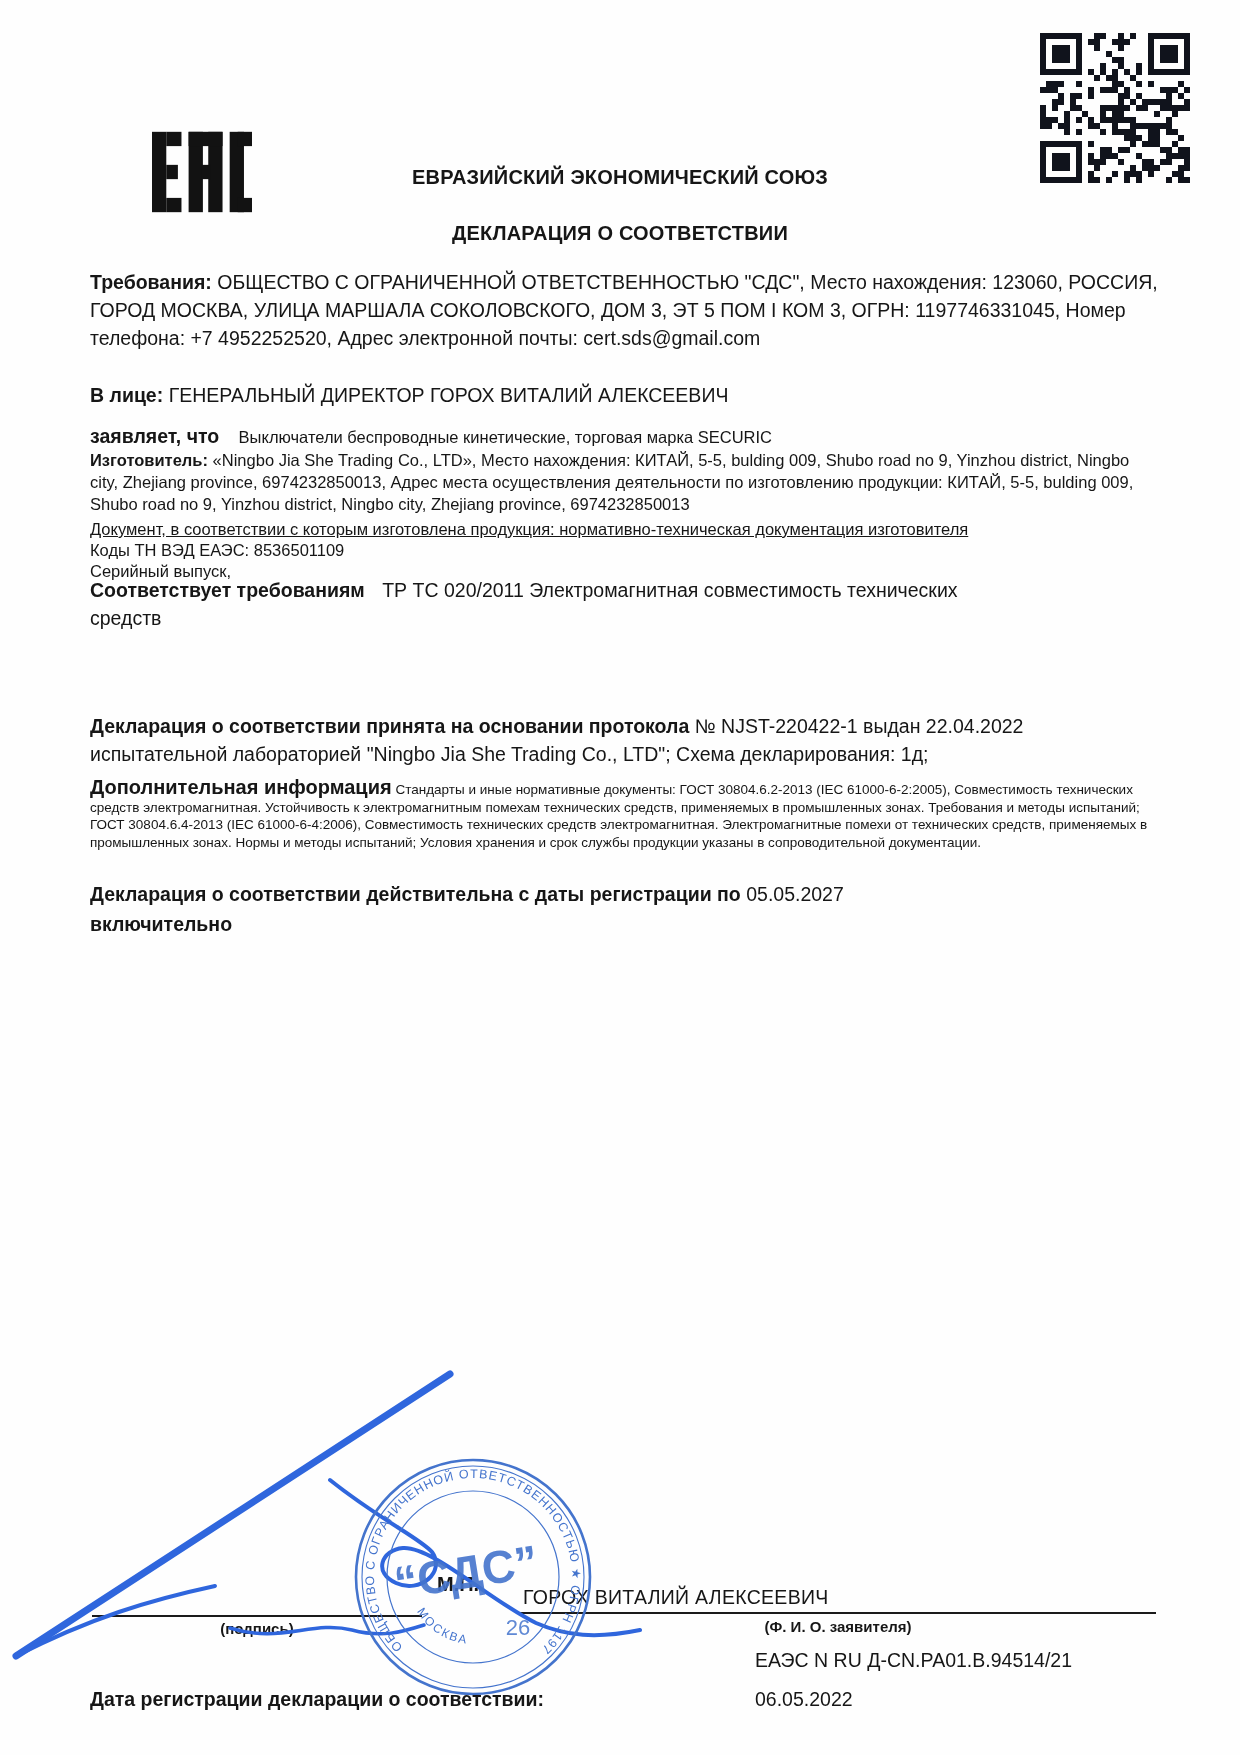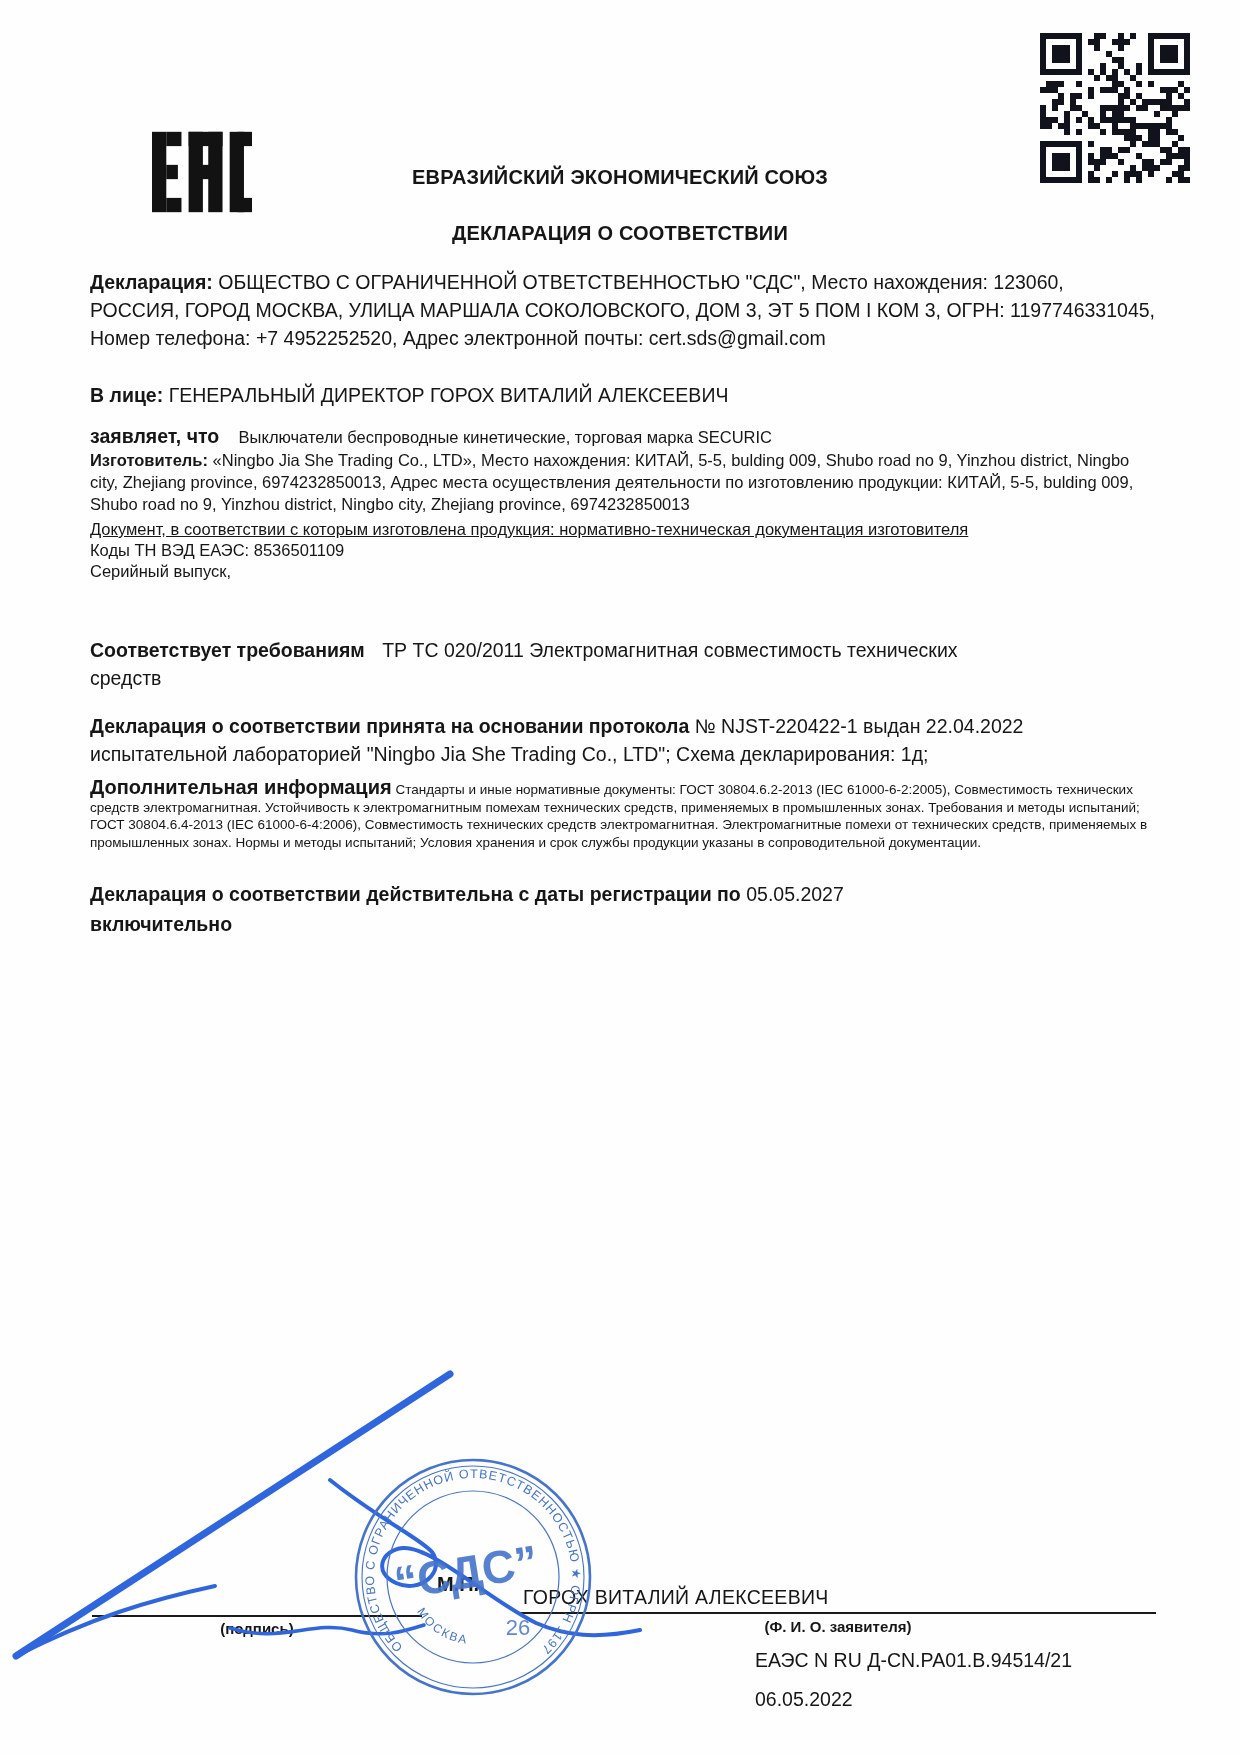--- a/index.html
+++ b/index.html
@@ -19,21 +19,21 @@
   
   .para{left:90px;width:1068px;font-size:19.5px;line-height:28px;}
   .p-applicant{top:268px;}
   .p-person{top:381px;}
   .p-declares{top:422px;font-size:19.5px;}
   .p-declares .small-text{font-size:16.5px;margin-left:14px;}
   .p-manu{top:449px;font-size:16.5px;line-height:22px;}
   .line-doc{top:515px;font-size:16.5px;text-decoration:underline;}
   .line-tnved{top:536px;font-size:16.5px;}
   .line-serial{top:557px;font-size:16.5px;}
-  .p-compliance{top:636px;width:940px;}
+  .p-compliance{top:576px;width:940px;}
   .p-compliance .val{margin-left:12px;}
   .p-basis{top:692px;width:935px;margin-top:20px;}
   .p-additional{top:779px;font-size:13.5px;line-height:17.5px;}
   .p-additional .lbl{font-size:20px;font-weight:bold;line-height:17.5px;}
   .p-validity{top:879px;line-height:30px;}
   .p-validity .suffix{display:block;font-weight:bold;}
   
   .sig-overlay{left:0;top:1270px;width:1240px;height:480px;z-index:3;pointer-events:none;}
   .mp{left:437px;top:1573px;font-size:20px;font-weight:bold;z-index:2;}
   .sign-line-left{left:92px;top:1615px;width:330px;border-top:2px solid #1a1a1a;height:0;z-index:1;}
@@ -74,21 +74,21 @@
 <div class="abs qr">
   <svg id="qr-svg" width="150" height="150" viewBox="0 0 150 150">
       <path d="M0,0h6v6h-6zM6,0h6v6h-6zM12,0h6v6h-6zM18,0h6v6h-6zM24,0h6v6h-6zM30,0h6v6h-6zM36,0h6v6h-6zM0,6h6v6h-6zM36,6h6v6h-6zM0,12h6v6h-6zM12,12h6v6h-6zM18,12h6v6h-6zM24,12h6v6h-6zM36,12h6v6h-6zM0,18h6v6h-6zM12,18h6v6h-6zM18,18h6v6h-6zM24,18h6v6h-6zM36,18h6v6h-6zM0,24h6v6h-6zM12,24h6v6h-6zM18,24h6v6h-6zM24,24h6v6h-6zM36,24h6v6h-6zM0,30h6v6h-6zM36,30h6v6h-6zM0,36h6v6h-6zM6,36h6v6h-6zM12,36h6v6h-6zM18,36h6v6h-6zM24,36h6v6h-6zM30,36h6v6h-6zM36,36h6v6h-6zM108,0h6v6h-6zM114,0h6v6h-6zM120,0h6v6h-6zM126,0h6v6h-6zM132,0h6v6h-6zM138,0h6v6h-6zM144,0h6v6h-6zM108,6h6v6h-6zM144,6h6v6h-6zM108,12h6v6h-6zM120,12h6v6h-6zM126,12h6v6h-6zM132,12h6v6h-6zM144,12h6v6h-6zM108,18h6v6h-6zM120,18h6v6h-6zM126,18h6v6h-6zM132,18h6v6h-6zM144,18h6v6h-6zM108,24h6v6h-6zM120,24h6v6h-6zM126,24h6v6h-6zM132,24h6v6h-6zM144,24h6v6h-6zM108,30h6v6h-6zM144,30h6v6h-6zM108,36h6v6h-6zM114,36h6v6h-6zM120,36h6v6h-6zM126,36h6v6h-6zM132,36h6v6h-6zM138,36h6v6h-6zM144,36h6v6h-6zM0,108h6v6h-6zM6,108h6v6h-6zM12,108h6v6h-6zM18,108h6v6h-6zM24,108h6v6h-6zM30,108h6v6h-6zM36,108h6v6h-6zM0,114h6v6h-6zM36,114h6v6h-6zM0,120h6v6h-6zM12,120h6v6h-6zM18,120h6v6h-6zM24,120h6v6h-6zM36,120h6v6h-6zM0,126h6v6h-6zM12,126h6v6h-6zM18,126h6v6h-6zM24,126h6v6h-6zM36,126h6v6h-6zM0,132h6v6h-6zM12,132h6v6h-6zM18,132h6v6h-6zM24,132h6v6h-6zM36,132h6v6h-6zM0,138h6v6h-6zM36,138h6v6h-6zM0,144h6v6h-6zM6,144h6v6h-6zM12,144h6v6h-6zM18,144h6v6h-6zM24,144h6v6h-6zM30,144h6v6h-6zM36,144h6v6h-6zM54,0h6v6h-6zM60,0h6v6h-6zM78,0h6v6h-6zM90,0h6v6h-6zM48,6h6v6h-6zM54,6h6v6h-6zM72,6h6v6h-6zM78,6h6v6h-6zM84,6h6v6h-6zM54,12h6v6h-6zM78,12h6v6h-6zM66,18h6v6h-6zM72,24h6v6h-6zM78,24h6v6h-6zM60,30h6v6h-6zM78,30h6v6h-6zM96,30h6v6h-6zM48,36h6v6h-6zM60,36h6v6h-6zM72,36h6v6h-6zM84,36h6v6h-6zM96,36h6v6h-6zM54,42h6v6h-6zM66,42h6v6h-6zM72,42h6v6h-6zM90,42h6v6h-6zM6,48h6v6h-6zM12,48h6v6h-6zM18,48h6v6h-6zM36,48h6v6h-6zM72,48h6v6h-6zM78,48h6v6h-6zM96,48h6v6h-6zM108,48h6v6h-6zM138,48h6v6h-6zM0,54h6v6h-6zM6,54h6v6h-6zM12,54h6v6h-6zM48,54h6v6h-6zM60,54h6v6h-6zM66,54h6v6h-6zM72,54h6v6h-6zM84,54h6v6h-6zM120,54h6v6h-6zM126,54h6v6h-6zM132,54h6v6h-6zM144,54h6v6h-6zM18,60h6v6h-6zM30,60h6v6h-6zM36,60h6v6h-6zM48,60h6v6h-6zM78,60h6v6h-6zM84,60h6v6h-6zM96,60h6v6h-6zM126,60h6v6h-6zM138,60h6v6h-6zM12,66h6v6h-6zM18,66h6v6h-6zM30,66h6v6h-6zM78,66h6v6h-6zM90,66h6v6h-6zM102,66h6v6h-6zM108,66h6v6h-6zM114,66h6v6h-6zM120,66h6v6h-6zM126,66h6v6h-6zM144,66h6v6h-6zM0,72h6v6h-6zM12,72h6v6h-6zM30,72h6v6h-6zM36,72h6v6h-6zM60,72h6v6h-6zM66,72h6v6h-6zM72,72h6v6h-6zM78,72h6v6h-6zM84,72h6v6h-6zM96,72h6v6h-6zM102,72h6v6h-6zM120,72h6v6h-6zM126,72h6v6h-6zM132,72h6v6h-6zM138,72h6v6h-6zM144,72h6v6h-6zM0,78h6v6h-6zM24,78h6v6h-6zM42,78h6v6h-6zM60,78h6v6h-6zM72,78h6v6h-6zM78,78h6v6h-6zM114,78h6v6h-6zM132,78h6v6h-6zM0,84h6v6h-6zM6,84h6v6h-6zM12,84h6v6h-6zM24,84h6v6h-6zM36,84h6v6h-6zM48,84h6v6h-6zM60,84h6v6h-6zM66,84h6v6h-6zM72,84h6v6h-6zM78,84h6v6h-6zM84,84h6v6h-6zM90,84h6v6h-6zM126,84h6v6h-6zM0,90h6v6h-6zM6,90h6v6h-6zM18,90h6v6h-6zM24,90h6v6h-6zM48,90h6v6h-6zM54,90h6v6h-6zM72,90h6v6h-6zM90,90h6v6h-6zM96,90h6v6h-6zM102,90h6v6h-6zM108,90h6v6h-6zM114,90h6v6h-6zM120,90h6v6h-6zM126,90h6v6h-6zM24,96h6v6h-6zM36,96h6v6h-6zM60,96h6v6h-6zM72,96h6v6h-6zM78,96h6v6h-6zM84,96h6v6h-6zM90,96h6v6h-6zM108,96h6v6h-6zM114,96h6v6h-6zM126,96h6v6h-6zM132,96h6v6h-6zM84,102h6v6h-6zM90,102h6v6h-6zM96,102h6v6h-6zM108,102h6v6h-6zM114,102h6v6h-6zM138,102h6v6h-6zM48,108h6v6h-6zM90,108h6v6h-6zM102,108h6v6h-6zM108,108h6v6h-6zM114,108h6v6h-6zM132,108h6v6h-6zM60,114h6v6h-6zM66,114h6v6h-6zM78,114h6v6h-6zM84,114h6v6h-6zM120,114h6v6h-6zM126,114h6v6h-6zM138,114h6v6h-6zM144,114h6v6h-6zM48,120h6v6h-6zM60,120h6v6h-6zM66,120h6v6h-6zM72,120h6v6h-6zM96,120h6v6h-6zM126,120h6v6h-6zM132,120h6v6h-6zM138,120h6v6h-6zM144,120h6v6h-6zM48,126h6v6h-6zM54,126h6v6h-6zM60,126h6v6h-6zM78,126h6v6h-6zM102,126h6v6h-6zM108,126h6v6h-6zM120,126h6v6h-6zM126,126h6v6h-6zM144,126h6v6h-6zM54,132h6v6h-6zM90,132h6v6h-6zM102,132h6v6h-6zM108,132h6v6h-6zM114,132h6v6h-6zM138,132h6v6h-6zM144,132h6v6h-6zM48,138h6v6h-6zM72,138h6v6h-6zM84,138h6v6h-6zM90,138h6v6h-6zM96,138h6v6h-6zM108,138h6v6h-6zM132,138h6v6h-6zM138,138h6v6h-6zM48,144h6v6h-6zM54,144h6v6h-6zM66,144h6v6h-6zM84,144h6v6h-6zM96,144h6v6h-6zM126,144h6v6h-6zM138,144h6v6h-6zM144,144h6v6h-6z" fill="#10131c"></path>
     </svg>
 </div>
 
 <div class="abs title title1">ЕВРАЗИЙСКИЙ ЭКОНОМИЧЕСКИЙ СОЮЗ</div>
 <div class="abs title title2">ДЕКЛАРАЦИЯ О СООТВЕТСТВИИ</div>
 
 <div class="abs para p-applicant">
-  <span class="b">Декларация:</span>
+  <span class="b">Требования:</span>
   <span>ОБЩЕСТВО С ОГРАНИЧЕННОЙ ОТВЕТСТВЕННОСТЬЮ "СДС", Место нахождения: 123060, РОССИЯ, ГОРОД МОСКВА, УЛИЦА МАРШАЛА СОКОЛОВСКОГО, ДОМ 3, ЭТ 5 ПОМ I КОМ 3, ОГРН: 1197746331045, Номер телефона: +7 4952252520, Адрес электронной почты: cert.sds@gmail.com</span>
 </div>
 
 <div class="abs para p-person">
   <span class="b">В лице:</span>
   <span>ГЕНЕРАЛЬНЫЙ ДИРЕКТОР ГОРОХ ВИТАЛИЙ АЛЕКСЕЕВИЧ</span>
 </div>
 
 <div class="abs para p-declares">
   <span class="b">заявляет, что</span>
@@ -156,14 +156,15 @@
     </text>
     <text x="-6" y="10" transform="rotate(-9)" text-anchor="middle" font-size="46" font-weight="bold" fill="#4474cd" opacity="0.9" font-family="Liberation Sans, sans-serif">“СДС”</text>
     <text x="45" y="58" text-anchor="middle" font-size="22" fill="#4474cd" opacity="0.85" font-family="Liberation Sans, sans-serif">26</text>
   </g>
 </svg>
 
 <div class="abs reg-row reg-row1">
   <span class="val">ЕАЭС N RU Д-CN.РА01.В.94514/21</span>
 </div>
 <div class="abs reg-row reg-row2">
+  <span class="lbl">Дата регистрации декларации о соответствии:</span>
   <span class="val">06.05.2022</span>
 </div>
 
 </body></html>

